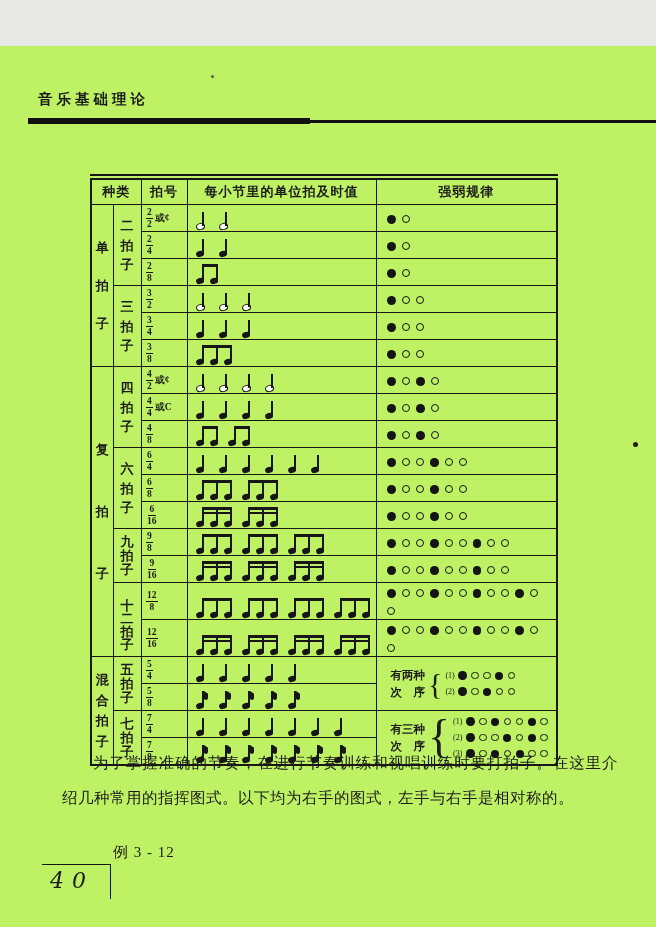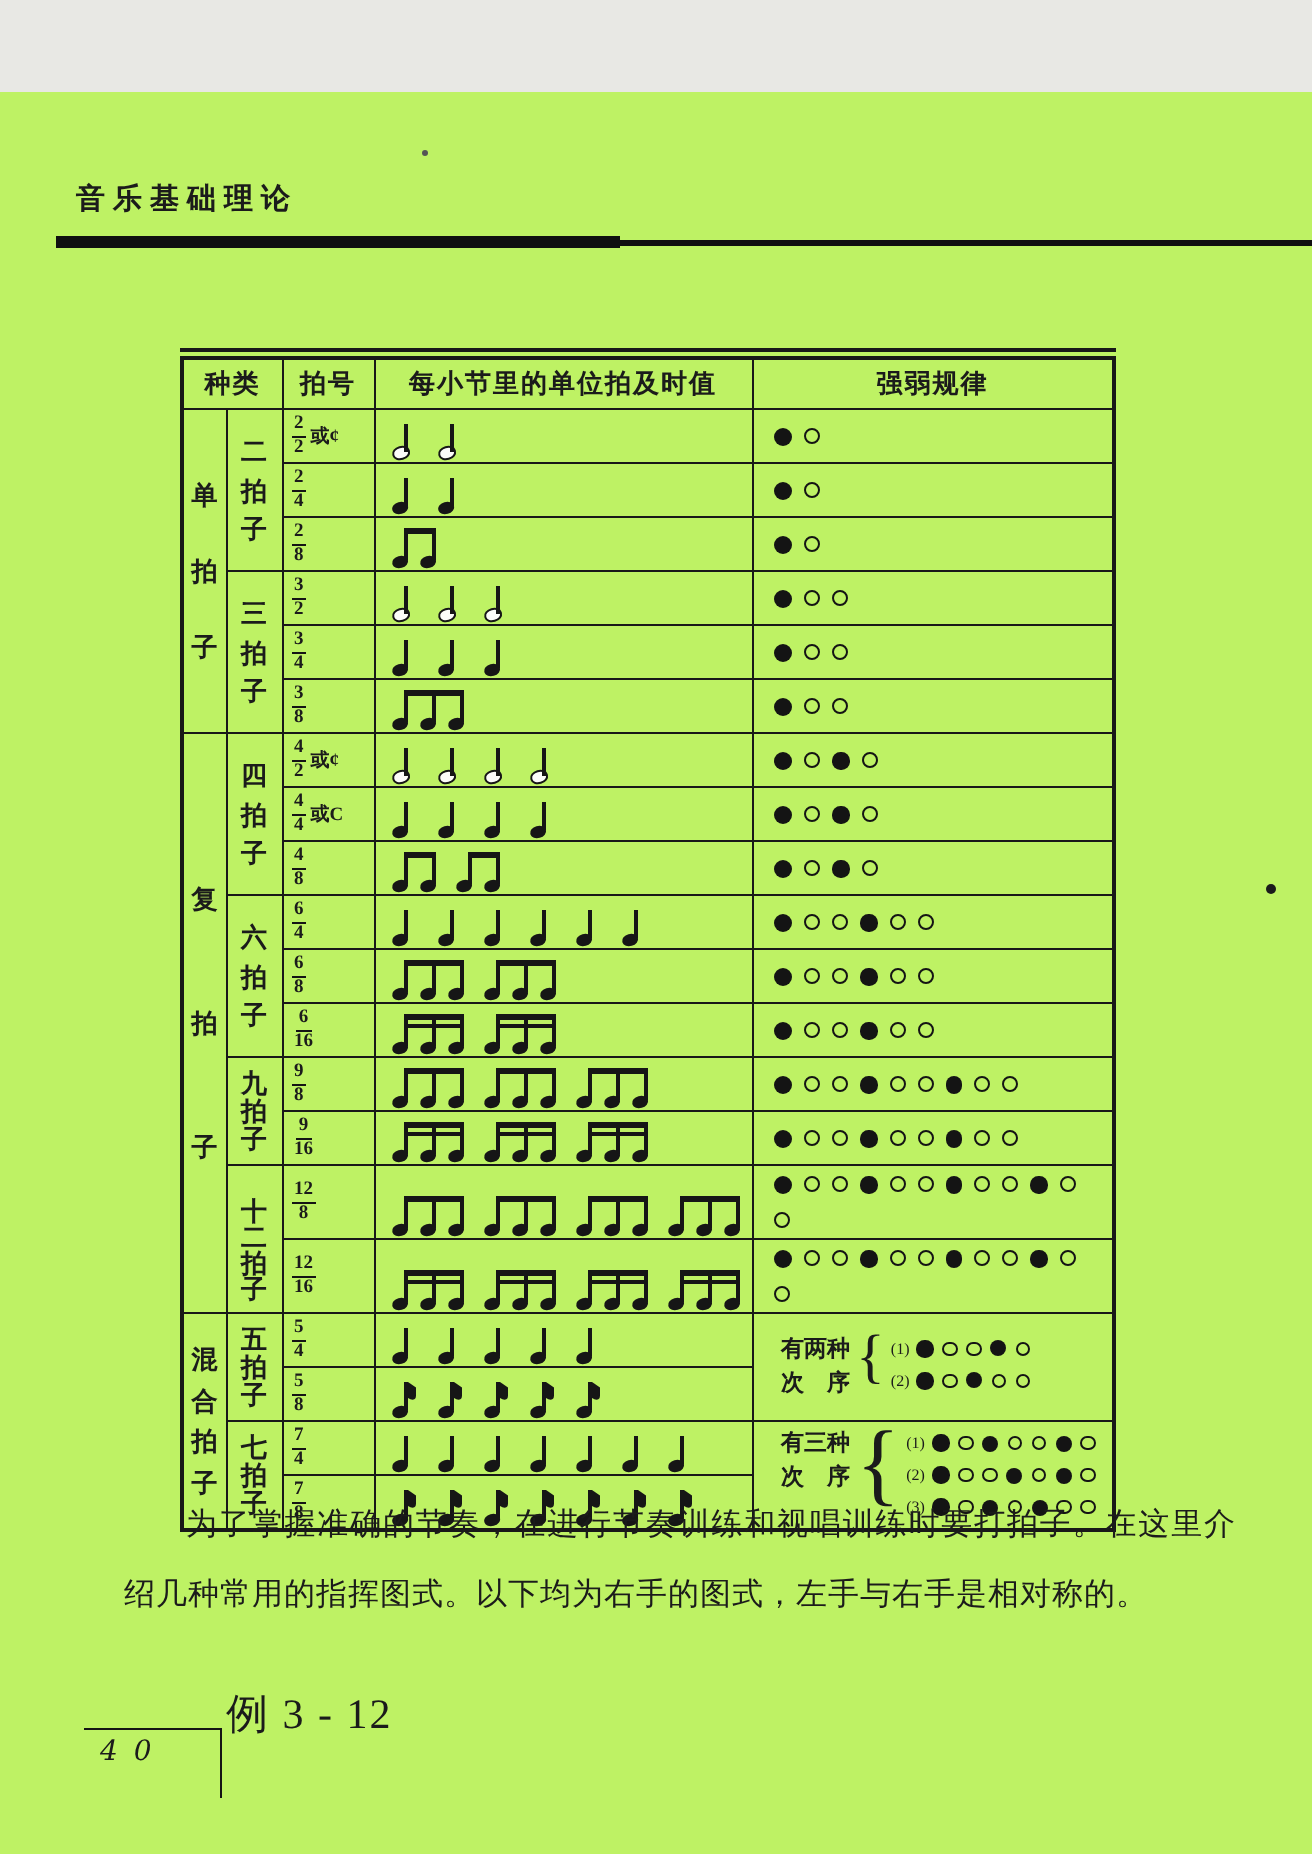--- a/index.html
+++ b/index.html
@@ -46,42 +46,42 @@
   .flagbit{position:absolute;left:8.2px;top:2px;width:4px;height:8px;background:#161616;
            transform:skewY(35deg);transform-origin:left top;border-radius:0 0 4px 0;}
 
   
   .pattern-cell{padding-left:10px !important;}
   .d{display:inline-block;border-radius:50%;margin-right:6px;vertical-align:middle;}
   .d-s{width:9.5px;height:9.5px;background:#141414;}
   .d-m{width:8.5px;height:8.5px;background:#141414;}
   .d-w{width:8px;height:8px;border:1.6px solid #141414;background:transparent;box-sizing:border-box;}
 
-  .pv-wrap{display:flex;align-items:flex-start;gap:3px;padding:2px 0 2px 4px;}
+  .pv-wrap{display:flex;align-items:center;gap:3px;padding:2px 0 2px 4px;}
   .pv-label{font-size:11.5px;font-weight:700;line-height:1.45;white-space:pre;text-align:left;}
   .pv-brace{font-weight:400;line-height:.8;}
   .brace2{font-size:30px;}
   .brace3{font-size:46px;}
   .pv-lines{display:flex;flex-direction:column;gap:1px;}
   .pv-line{display:flex;align-items:center;height:15px;}
   .pv-num{font-size:8px;width:13px;flex:none;}
   .pv-line .d{margin-right:4.5px;}
   .pv-line .d-s{width:8.5px;height:8.5px;}
   .pv-line .d-m{width:8px;height:8px;}
   .pv-line .d-w{width:7.5px;height:7.5px;border-width:1.5px;}
 
   
   .section-heading{position:absolute;left:0;top:656px;width:100%;margin:0;text-align:center;
                    font-size:23px;font-weight:700;letter-spacing:3px;}
   .body-paragraph{position:absolute;left:62px;top:700px;width:556px;margin:0;
                   font-size:15.5px;line-height:2.25;text-indent:2em;text-align:justify;letter-spacing:.5px;}
-  .example-label{position:absolute;left:113px;top:797px;font-size:21px;letter-spacing:1px;}
+  .example-label{position:absolute;left:113px;top:797px;font-size:15px;letter-spacing:1px;}
   .page-number-bracket{position:absolute;left:42px;top:818px;width:68px;height:34px;
                        border-top:1.5px solid #141414;border-right:1.5px solid #141414;}
-  .page-number{position:absolute;left:50px;top:822px;font-size:14px;font-style:italic;
+  .page-number{position:absolute;left:50px;top:822px;font-size:22px;font-style:italic;
                letter-spacing:8px;font-family:"DejaVu Serif","Liberation Serif",serif;}
 </style>
 </head>
 <body>
 
 <div class="page">
 
   <div class="running-header">音乐基础理论</div>
   <div class="rule-a"></div>
   <div class="rule-b"></div>

